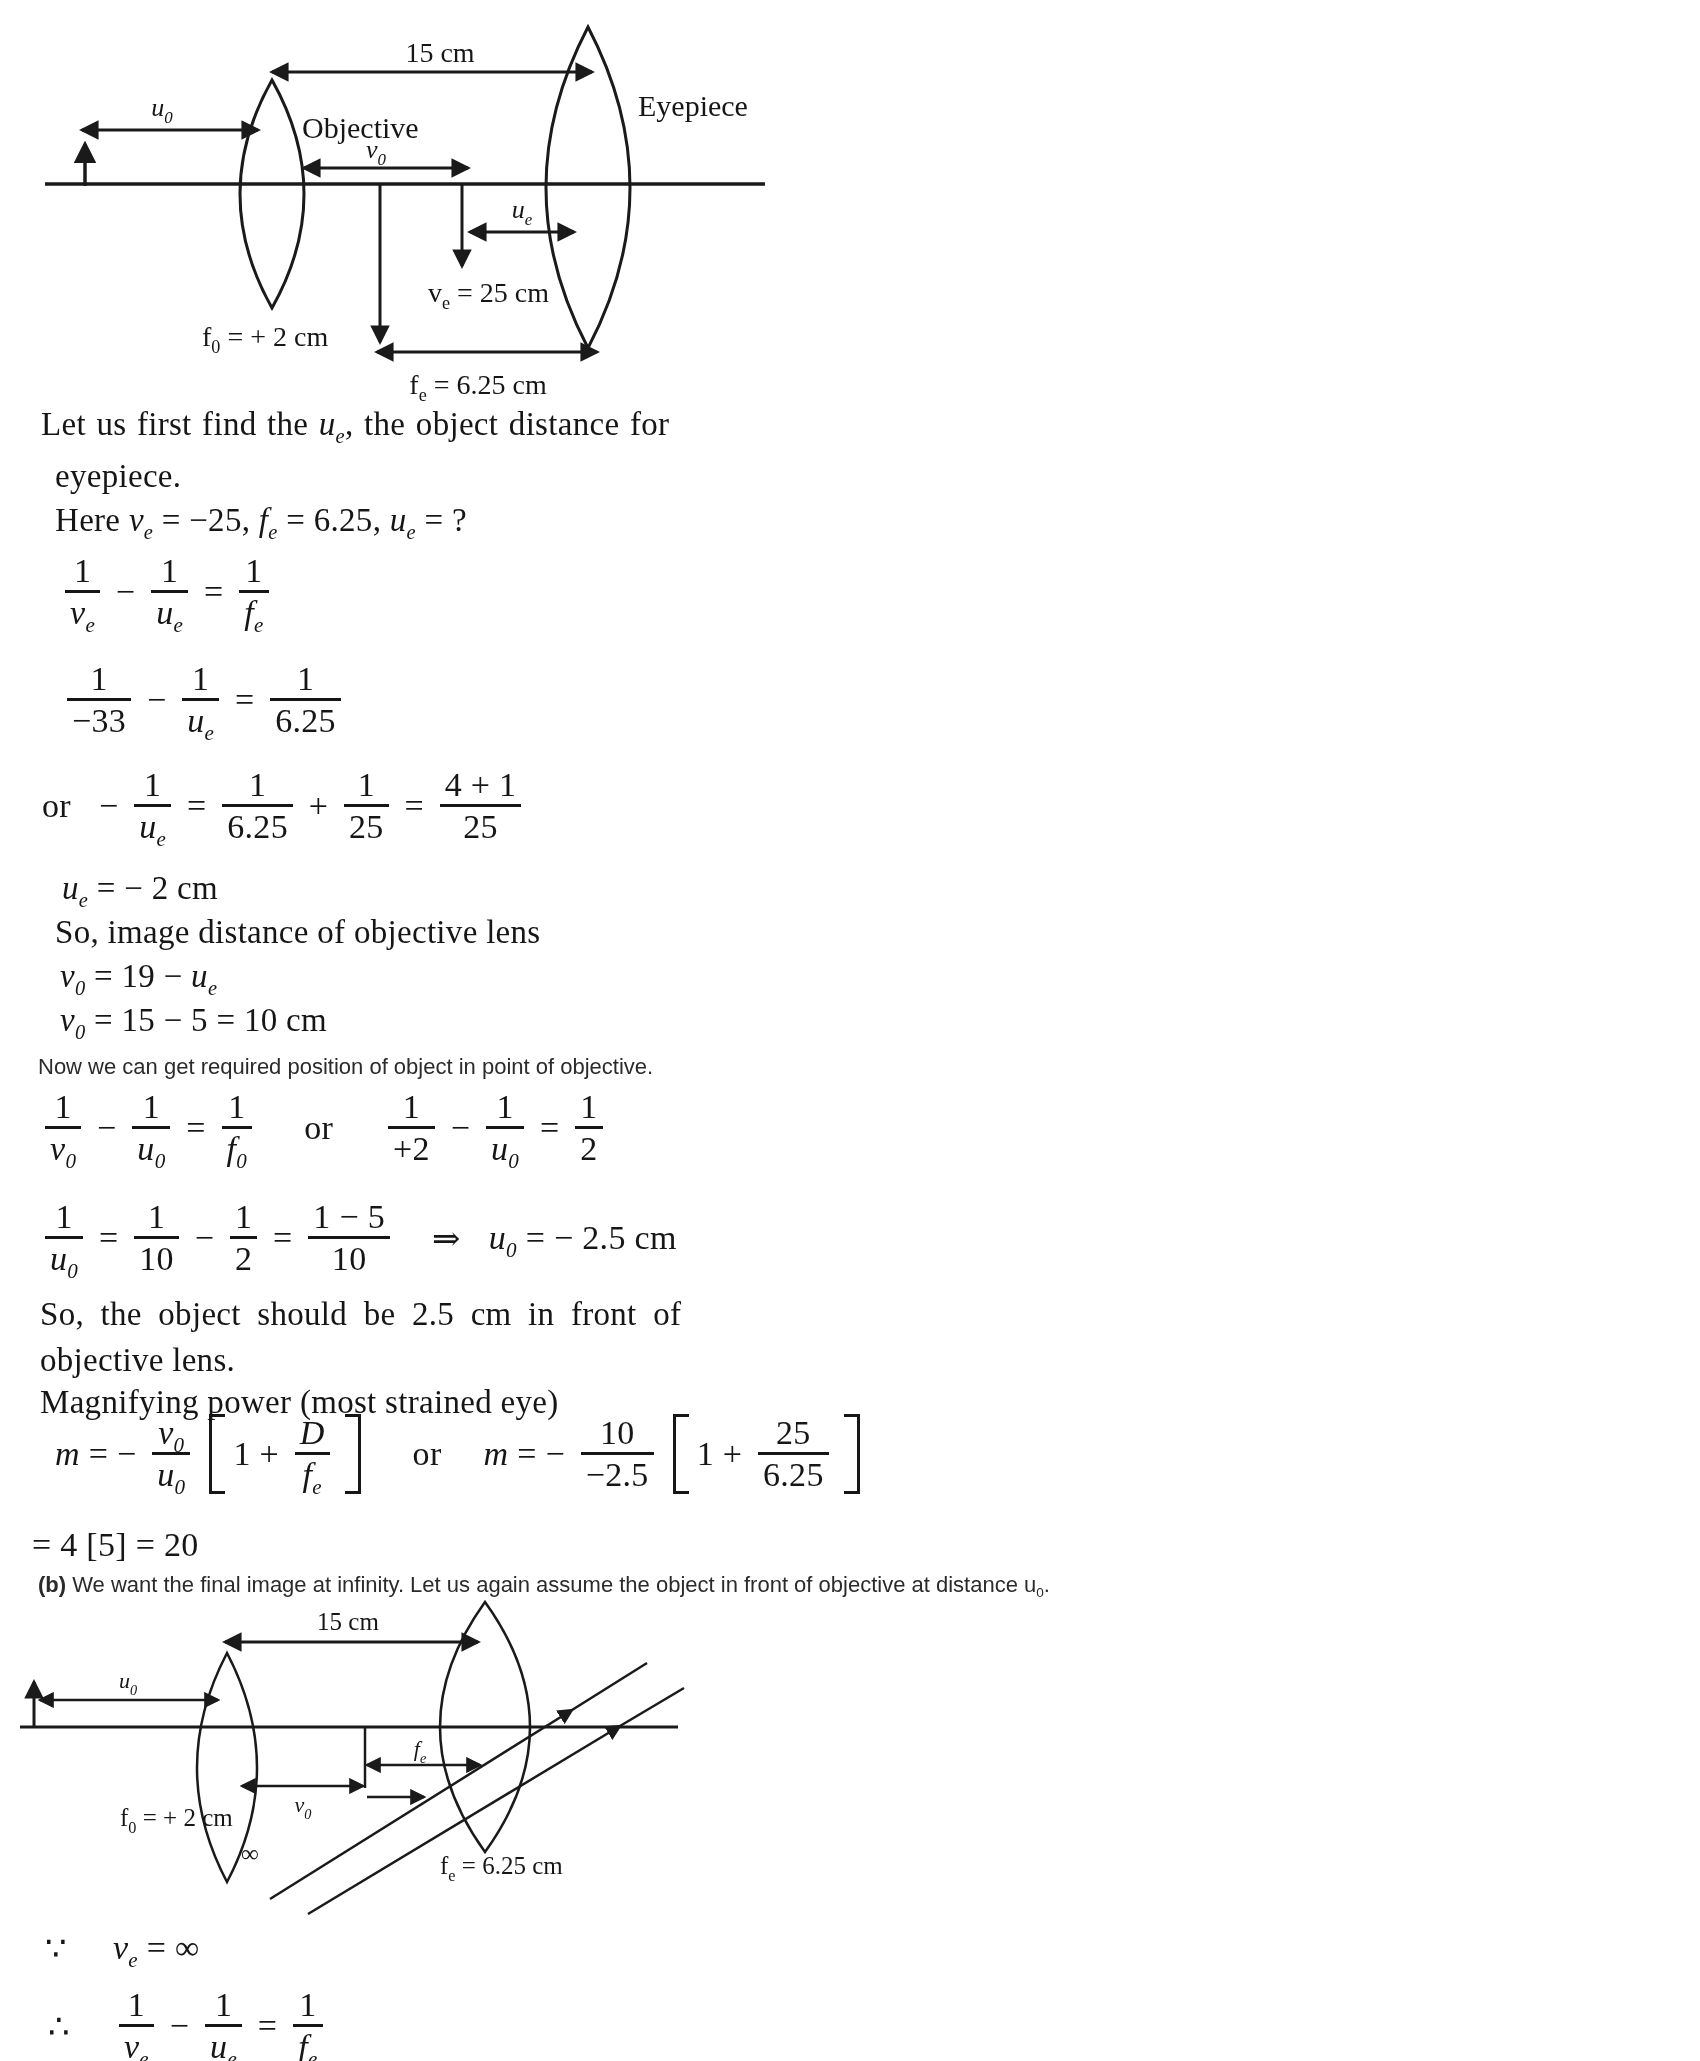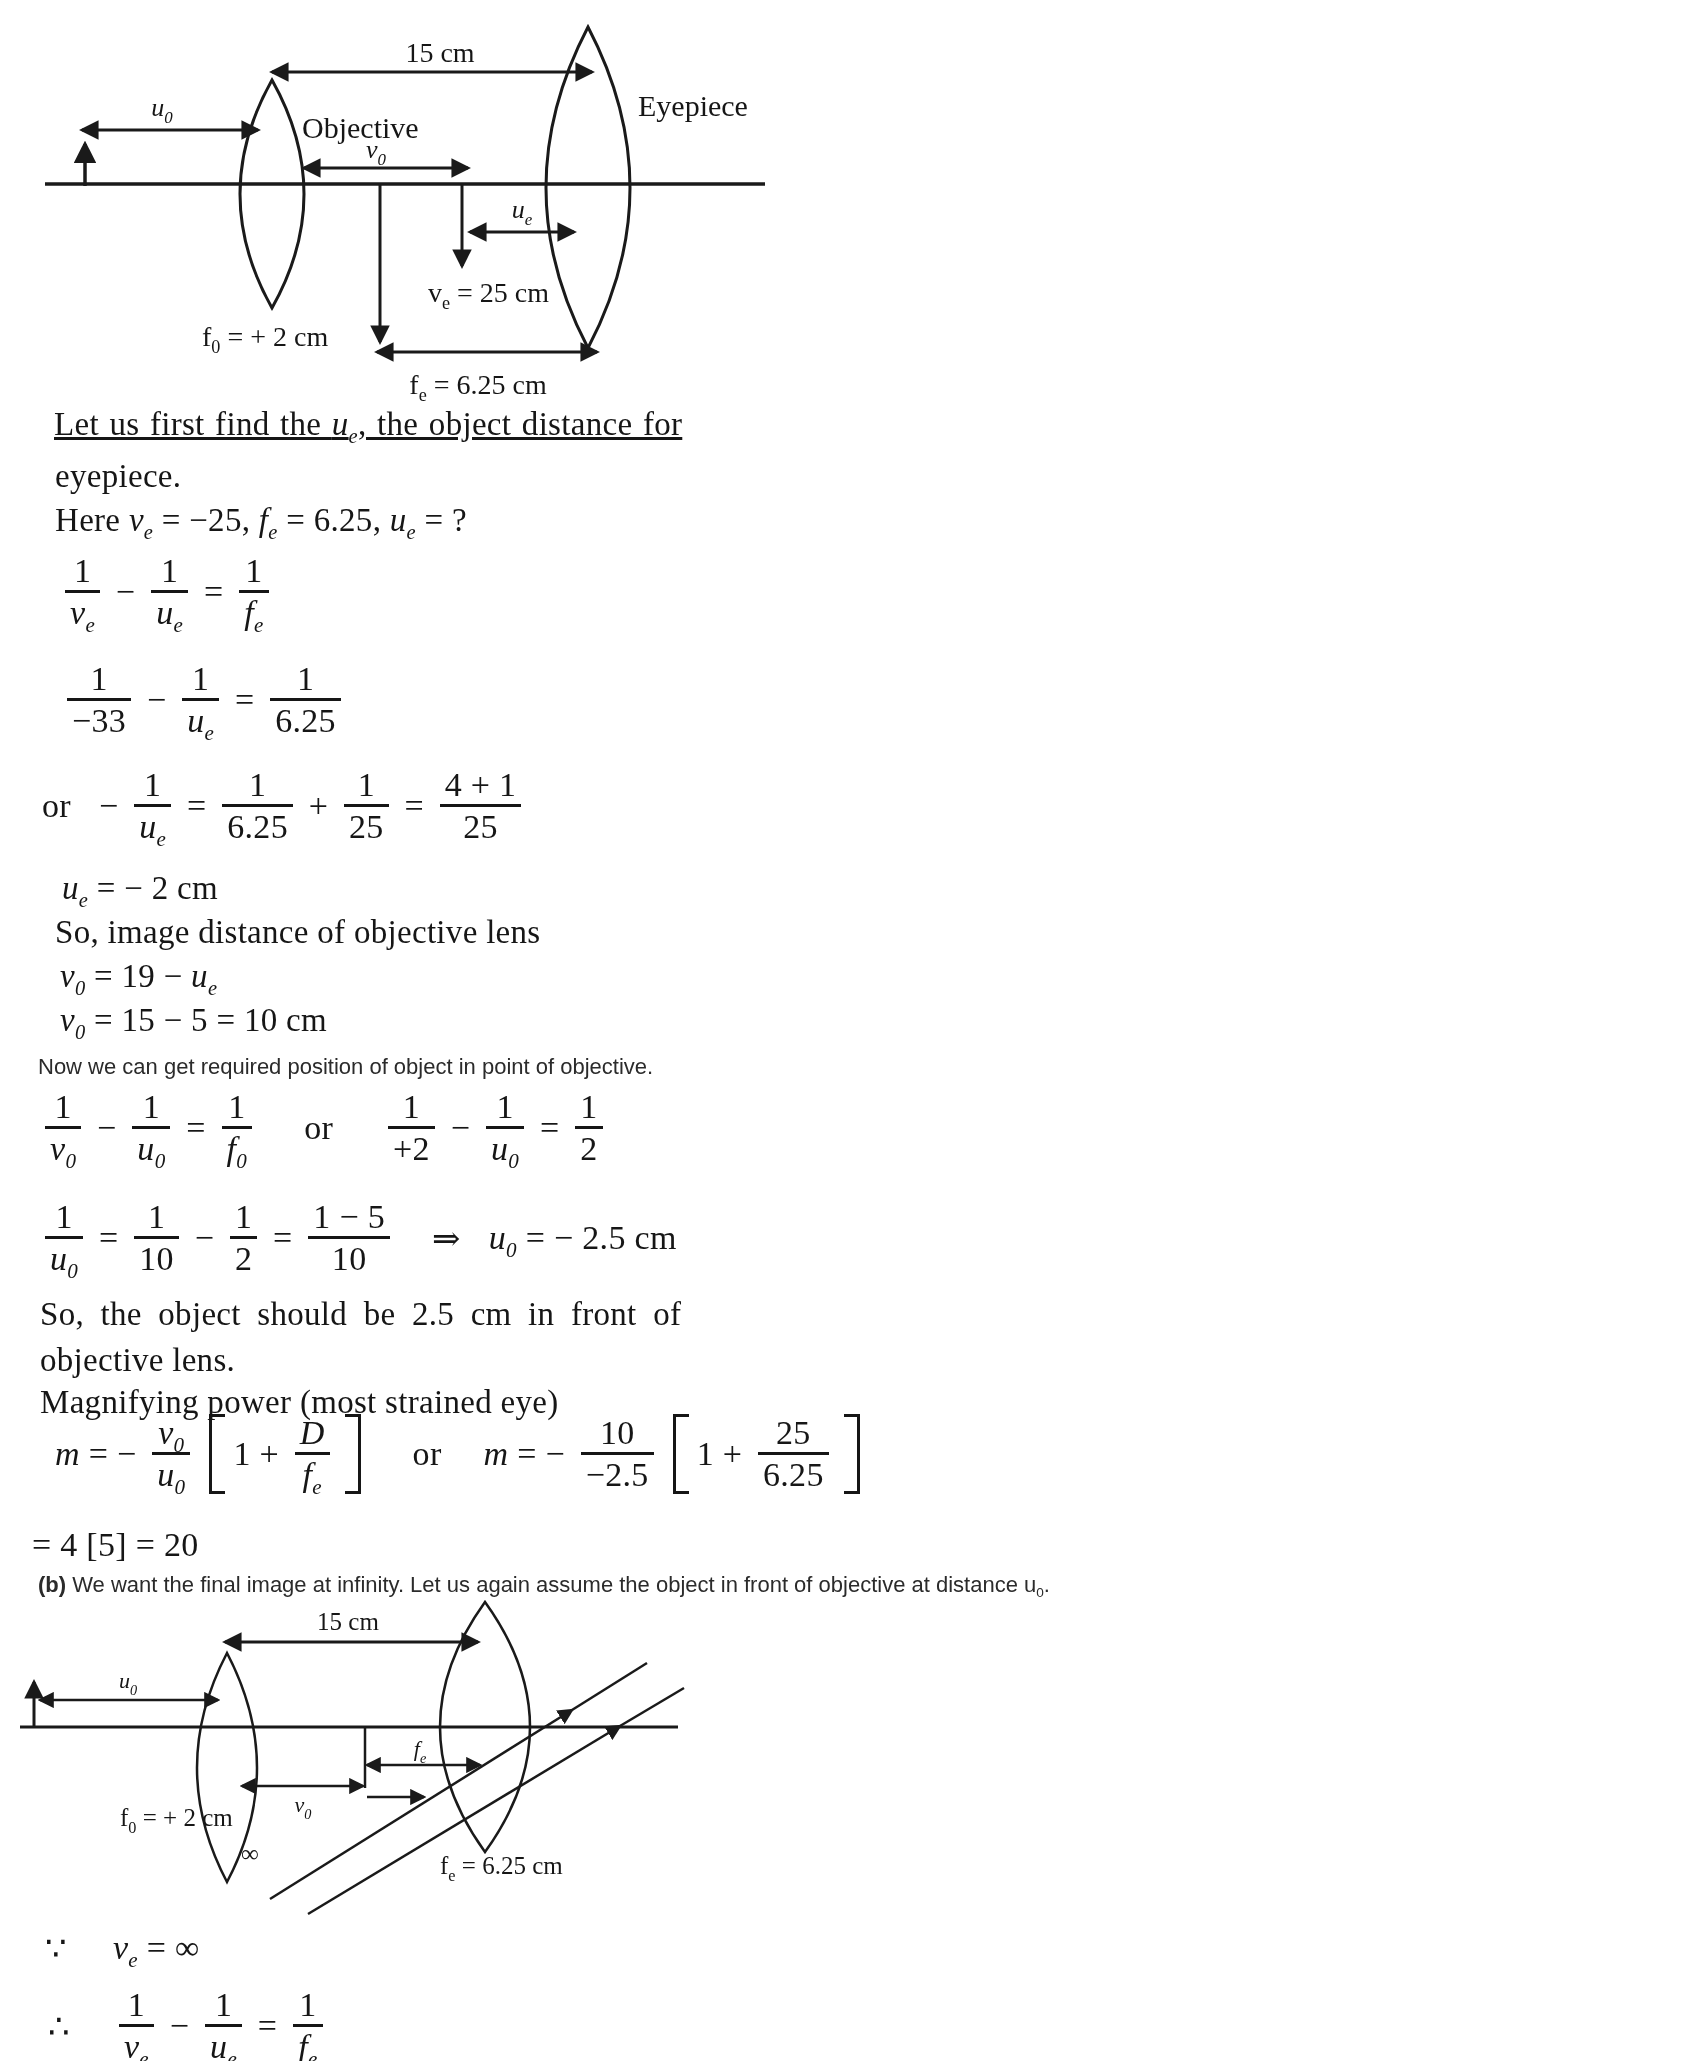--- a/index.html
+++ b/index.html
@@ -71,21 +71,21 @@
   <line class="stroke" stroke-width="3" x1="450" y1="224" x2="554" y2="224" marker-start="url(#ah1)" marker-end="url(#ah1)"></line>
   <text class="dvar" x="502" y="210" text-anchor="middle"><tspan>u</tspan><tspan dy="7" font-size="65%">e</tspan></text>
 
   <text class="dlab" x="408" y="294"><tspan>v</tspan><tspan dy="7" font-size="65%">e</tspan><tspan dy="-7"> = 25 cm</tspan></text>
   <text class="dlab" x="182" y="338"><tspan>f</tspan><tspan dy="7" font-size="65%">0</tspan><tspan dy="-7"> = + 2 cm</tspan></text>
 
   <line class="stroke" stroke-width="3" x1="357" y1="344" x2="577" y2="344" marker-start="url(#ah1)" marker-end="url(#ah1)"></line>
   <text class="dlab" x="458" y="386" text-anchor="middle"><tspan>f</tspan><tspan dy="7" font-size="65%">e</tspan><tspan dy="-7"> = 6.25 cm</tspan></text>
 </svg>
 
-<div class="eq ser" style="left:54px;top:406px;word-spacing:2px;text-decoration:underline;">
+<div class="eq ser" style="left:41px;top:406px;word-spacing:2px;">
     <span class="etxt">Let us first find the </span>
     <span class="mvar">u<sub>e</sub></span>
     <span class="etxt">, the object distance for</span>
   </div>
 <div class="eq ser" style="left:55px;top:458px;">
     <span class="etxt">eyepiece.</span>
   </div>
 <div class="eq ser" style="left:55px;top:502px;text-align:center;">
     <span class="etxt">Here </span>
     <span class="mvar">v<sub>e</sub></span>

